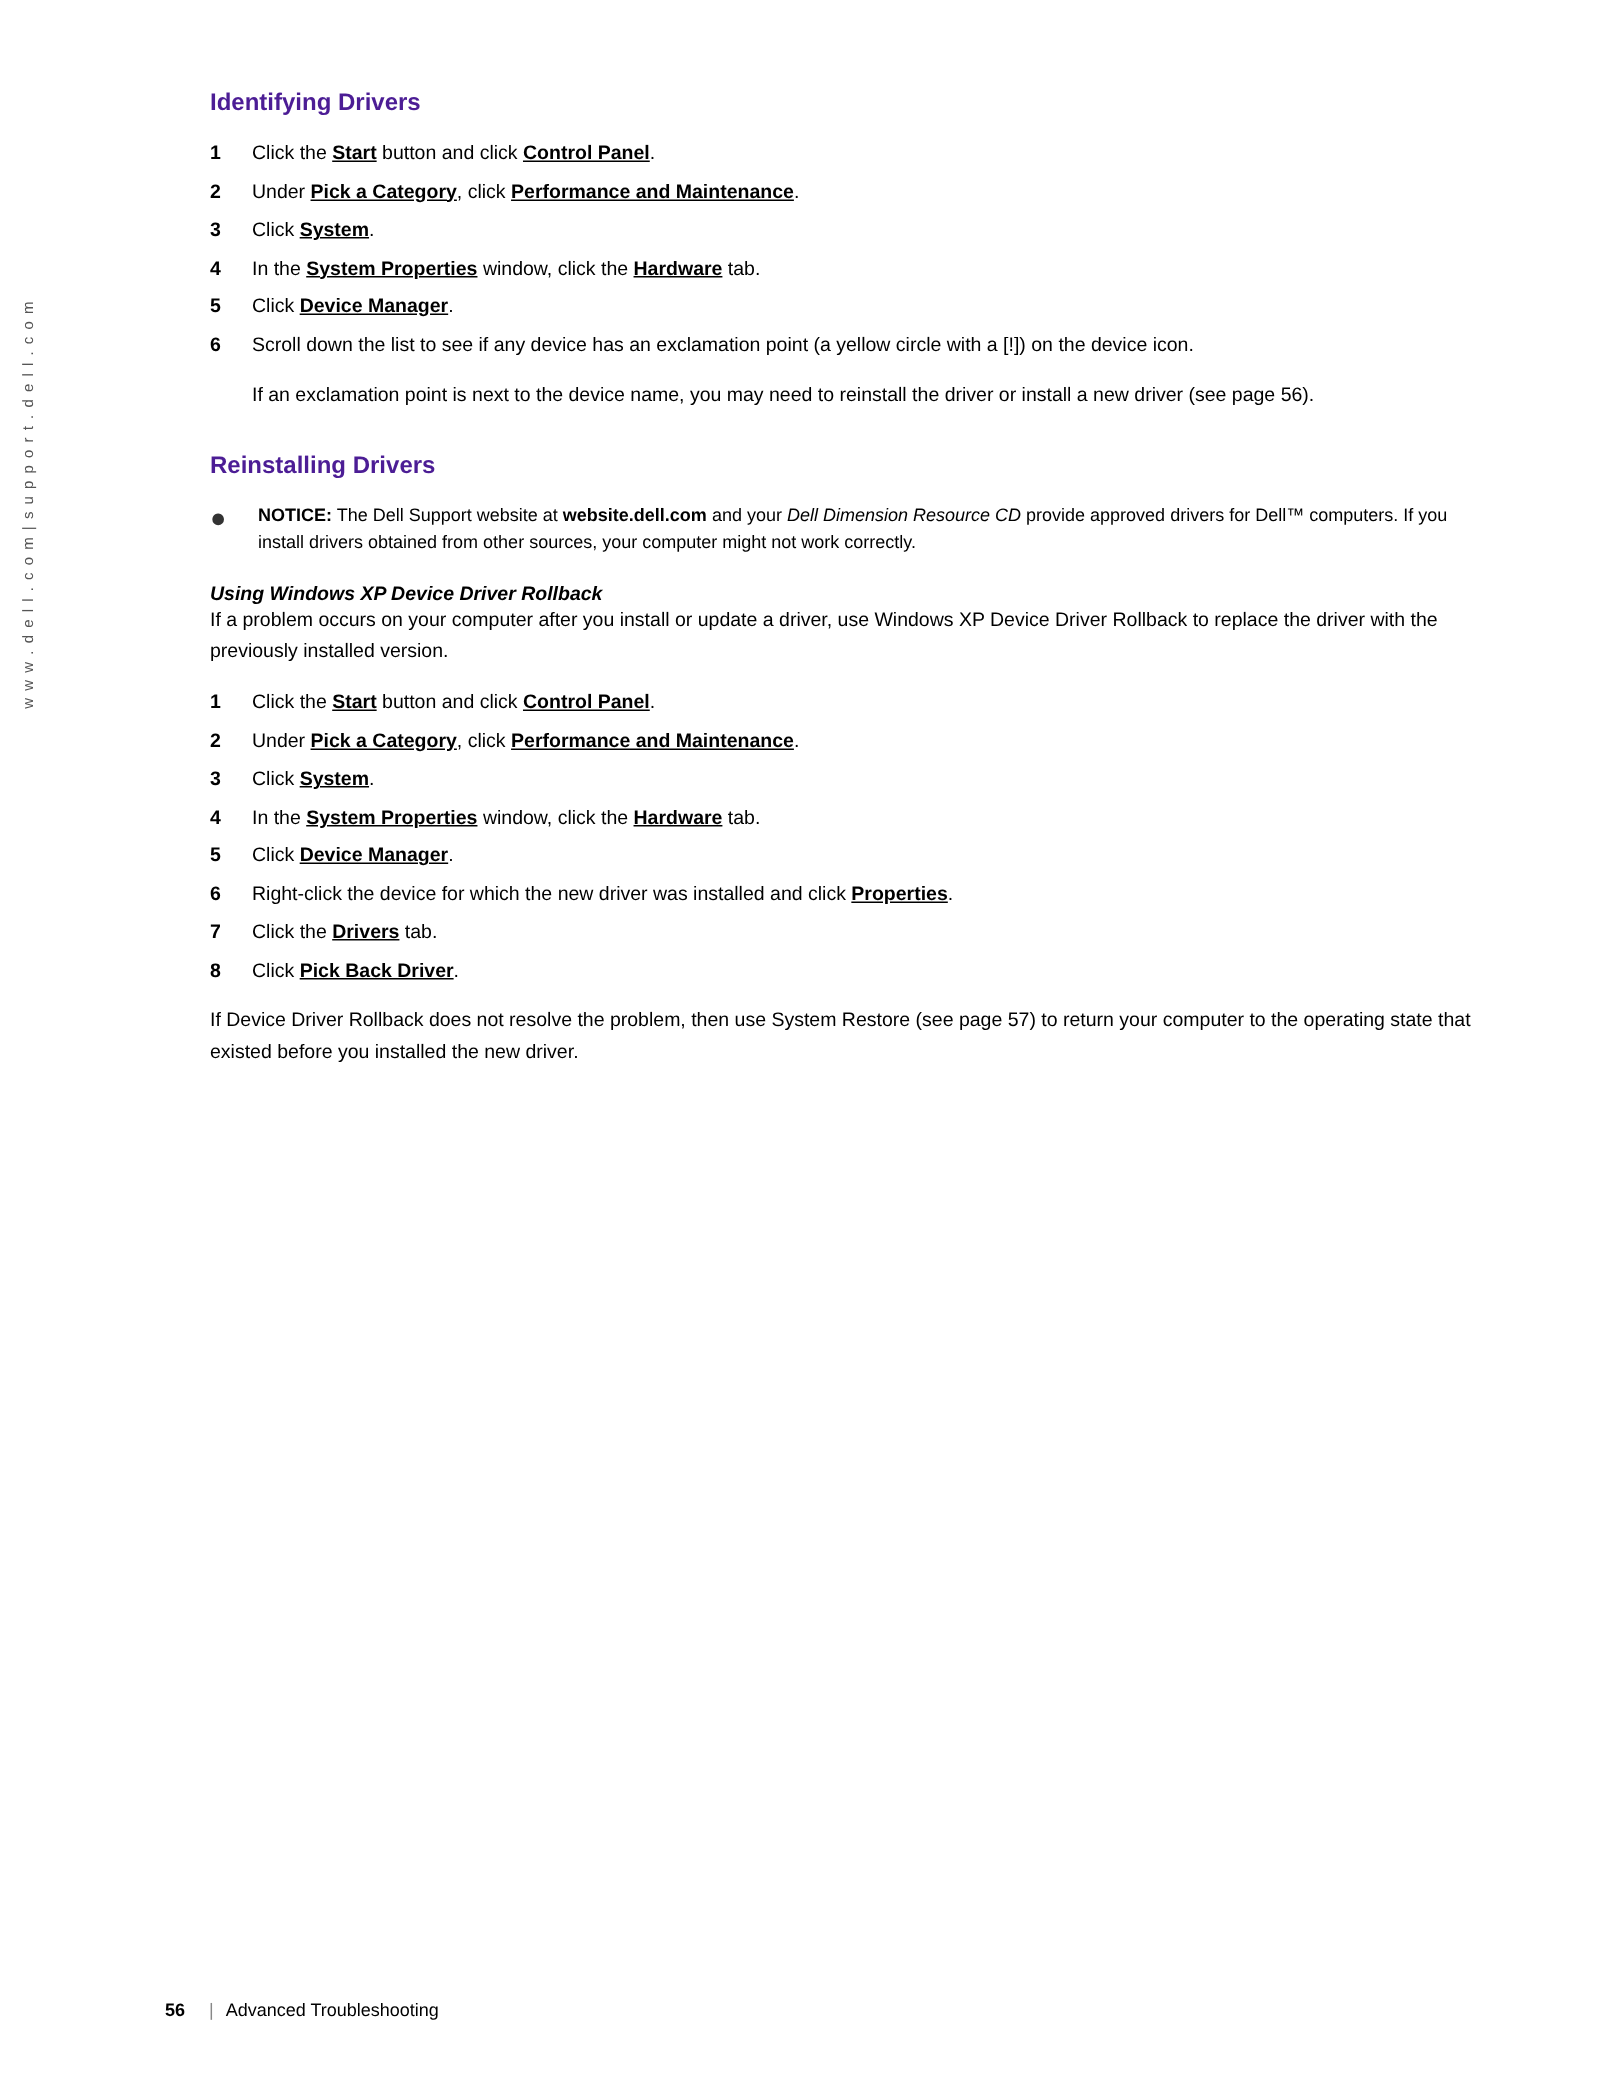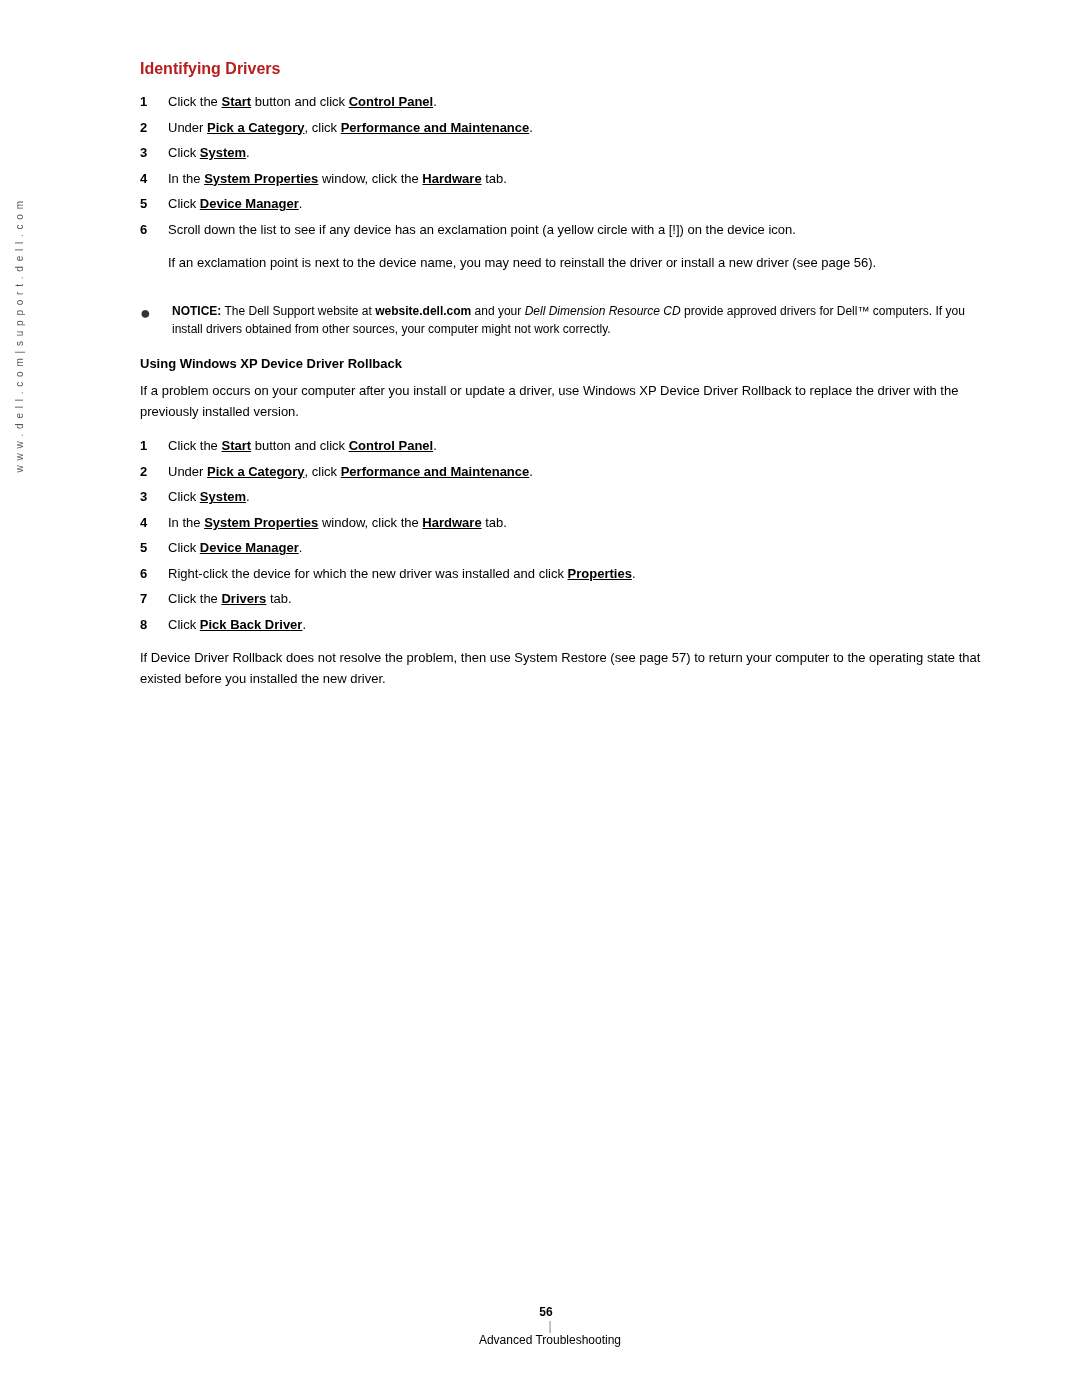--- a/index.html
+++ b/index.html
@@ -38,21 +38,21 @@
     }
 
     .content {
       margin-left: 30px;
     }
 
     .section-title {
       font-size: 16px;
       font-weight: bold;
       margin-bottom: 14px;
-      color: #b91c1c;
+      color: #4c1d95;
     }
 
     .intro-bold {
       font-weight: bold;
       font-size: 13px;
       margin-bottom: 16px;
       line-height: 1.5;
     }
 
     .numbered-list {
@@ -101,23 +101,24 @@
       line-height: 1.5;
     }
 
     .note-text strong {
       font-weight: bold;
     }
 
     .subsection-title {
       font-weight: bold;
       font-size: 13px;
-      margin-bottom: 10px;
+      margin-bottom: 0;
       margin-top: 18px;
       color: #000000;
+      font-style: italic;
     }
 
     .paragraph {
       font-size: 13px;
       line-height: 1.6;
       margin-bottom: 14px;
     }
 
     .section-gap {
       margin-bottom: 28px;
@@ -125,21 +126,20 @@
 
     .footer {
       position: absolute;
       bottom: 50px;
       left: 110px;
       right: 90px;
       display: flex;
       align-items: center;
       font-size: 12px;
       color: #000000;
-      flex-direction: column;
     }
 
     .footer-page {
       font-weight: bold;
       margin-right: 8px;
     }
 
     .footer-sep {
       margin: 0 8px;
       color: #888;
@@ -186,20 +186,21 @@
         <li>
           <span class="num">6</span>
           <span class="step-text">Scroll down the list to see if any device has an exclamation point (a yellow circle with a [!]) on the device icon.</span>
         </li>
       </ol>
 
       <p class="paragraph" style="margin-left: 28px;">If an exclamation point is next to the device name, you may need to reinstall the driver or install a new driver (see page 56).</p>
     </div>
 
     <div>
+      <h2 class="section-title">Reinstalling Drivers</h2>
 
       <div class="note-block">
         <span class="note-icon">●</span>
         <span class="note-text">
           <strong>NOTICE:</strong><span> The Dell Support website at </span><strong>website.dell.com</strong><span> and your <em>Dell Dimension Resource CD</em> provide approved drivers for Dell™ computers. If you install drivers obtained from other sources, your computer might not work correctly.</span>
         </span>
       </div>
 
       <p class="subsection-title">Using Windows XP Device Driver Rollback</p>
 

